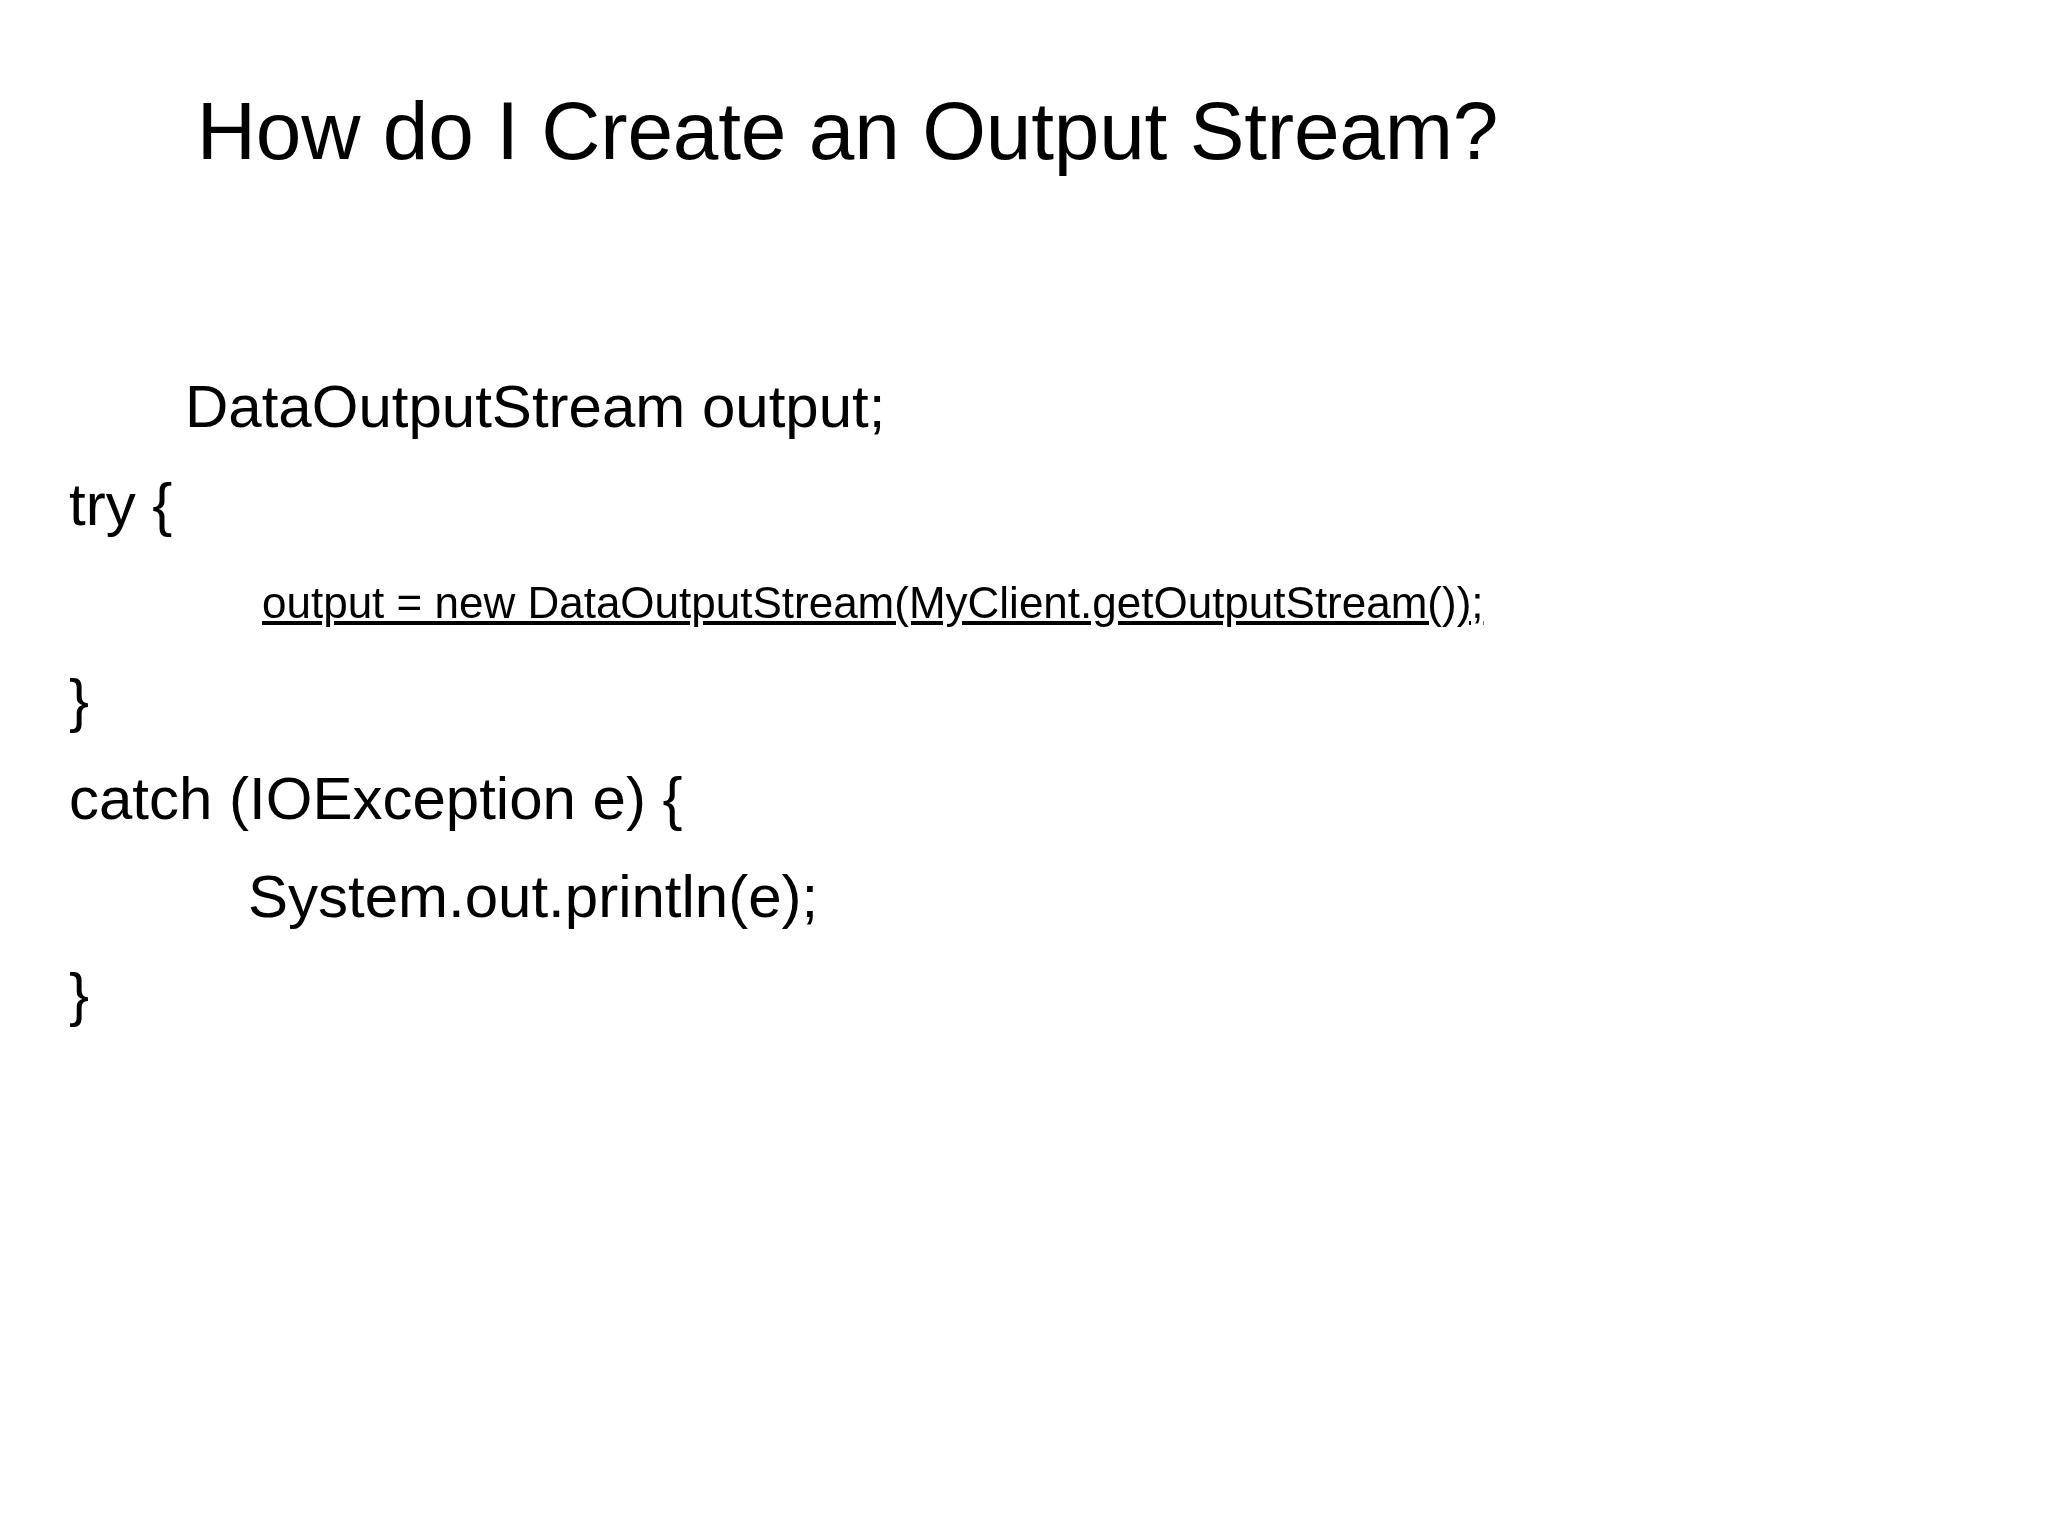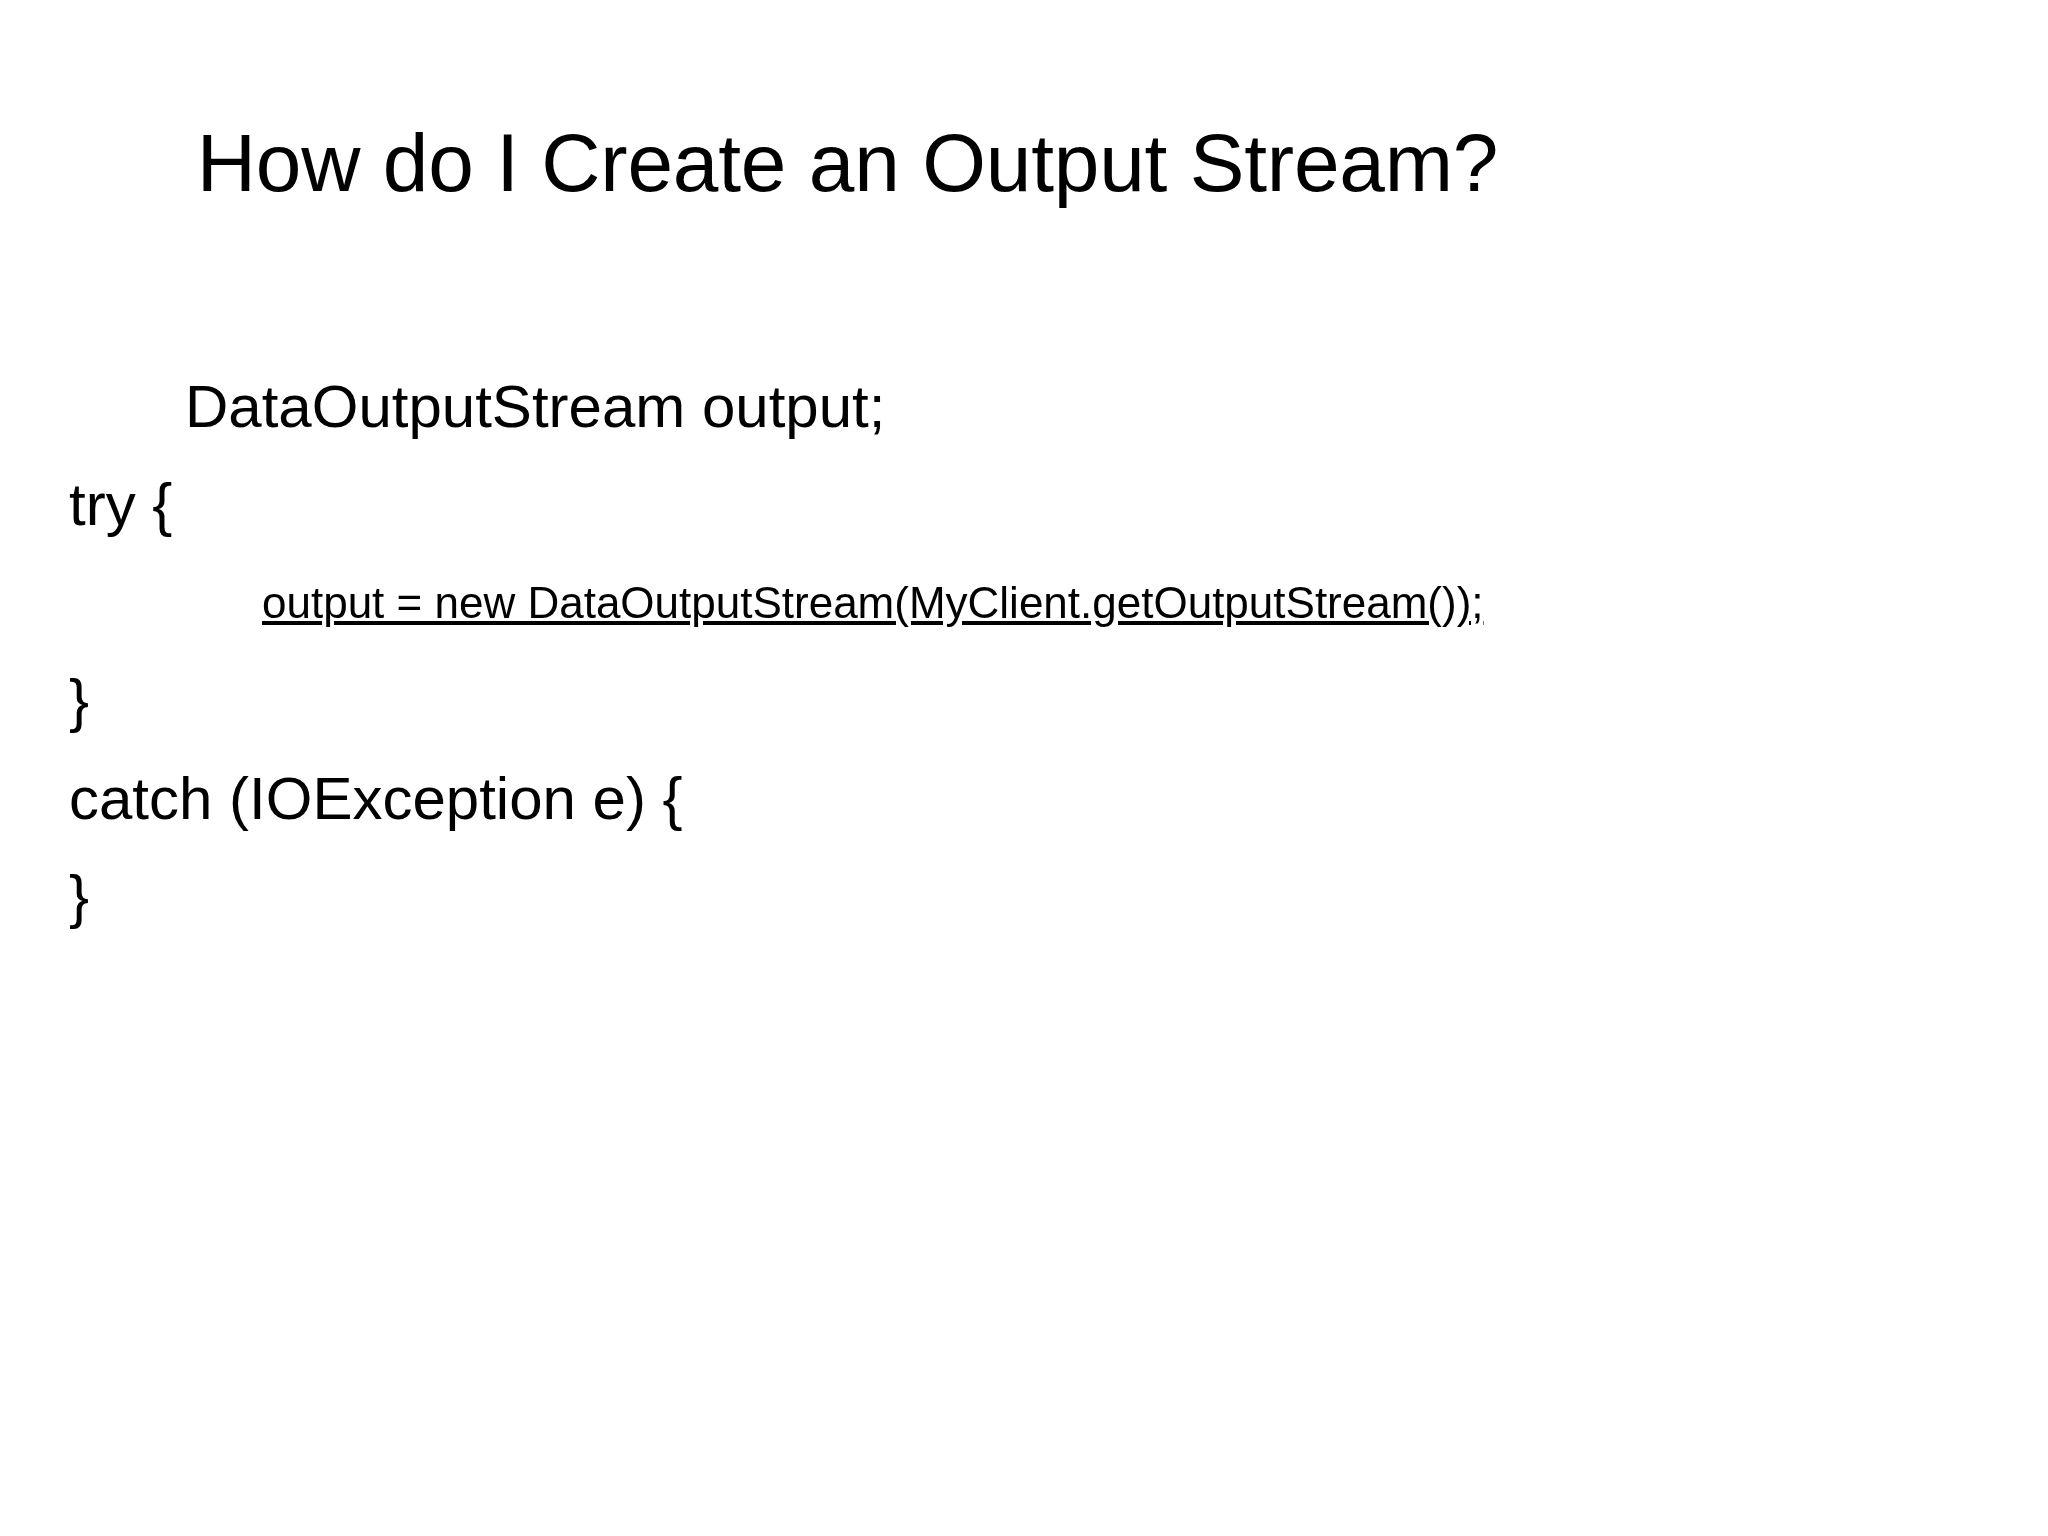--- a/index.html
+++ b/index.html
@@ -24,21 +24,20 @@
     background: #ffffff;
   }
 
   
   #title-block {
     position: absolute;
     left: 0;
     top: 86px;
     width: 1695px;
     text-align: center;
-    margin-top: 32px;
   }
   .title-line {
     display: block;
     font-size: 82px;
     line-height: 90px;
     font-weight: 400;
     letter-spacing: -0.2px;
     color: #000000;
     white-space: pre;
   }
@@ -73,16 +72,17 @@
   <div id="title-block">
     <span class="title-line">How do I Create an Output Stream?</span>
   </div>
 
   <div id="body-block">
     <span class="code-line indent-hair">DataOutputStream output;</span>
     <span class="code-line flush">try {</span>
     <span class="code-line indent-2">output = new DataOutputStream(MyClient.getOutputStream());</span>
     <span class="code-line flush">}</span>
     <span class="code-line flush">catch (IOException e) {</span>
+    <span class="code-line indent-1">System.out.println(e);</span>
     <span class="code-line flush">}</span>
   </div>
 
 </div>
 
 </body></html>

